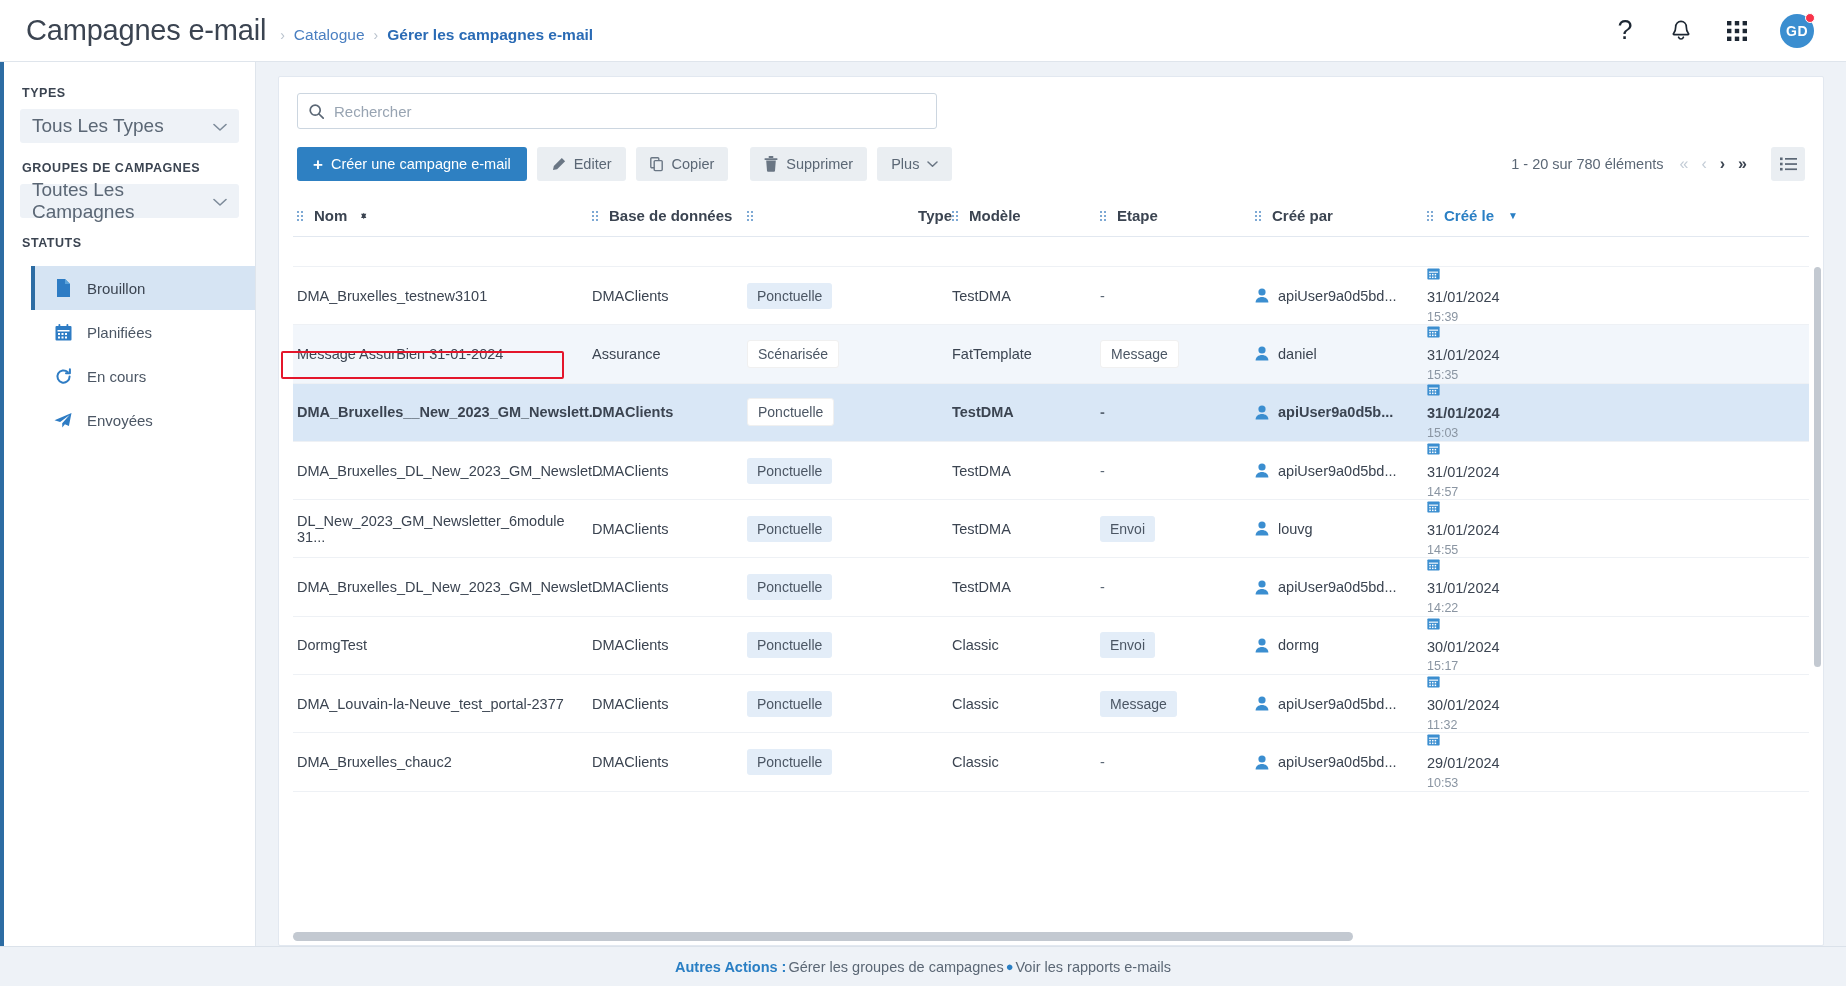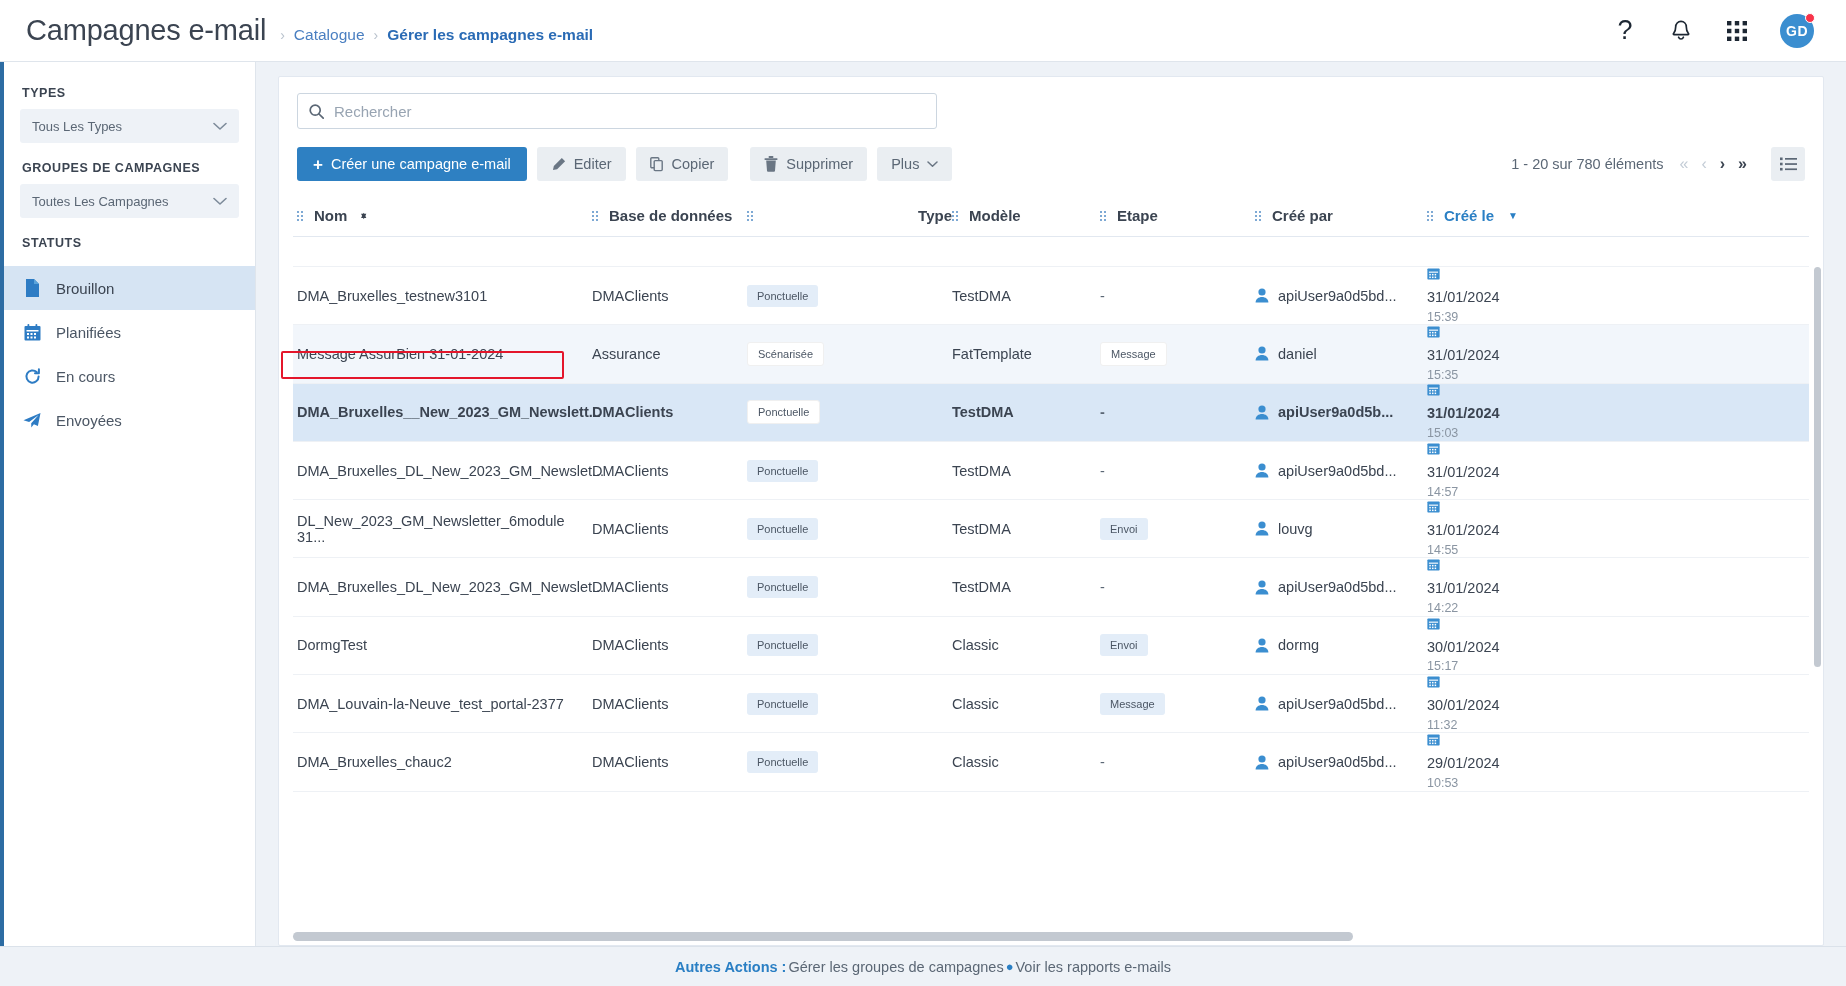--- a/index.html
+++ b/index.html
@@ -77,25 +77,25 @@
     font-size: 12.5px; font-weight: 700; letter-spacing: .55px;
     color: #3b4451; padding: 0 18px; margin: 6px 0 9px 0;
     text-transform: uppercase;
   }
   .side-select {
     margin: 0 16px 18px 16px;
     background: #eef2f7;
     height: 34px; border-radius: 3px;
     display: flex; align-items: center; justify-content: space-between;
     padding: 0 12px; cursor: pointer;
-    font-size: 13px; color: #5b6775;
+    font-size: 19px; color: #5b6775;
   }
   .side-select .chev { color: #7d8b9a; }
   .statuts-head { margin-top: 4px; margin-bottom: 12px; }
-  .status-list { margin-top: 16px; }
+  .status-list { margin-top: 16px; padding-left: 31px; }
   .status-item {
     display: flex; align-items: center; gap: 14px;
     height: 44px; padding: 0 18px;
     font-size: 15px; color: #4b5664; cursor: pointer;
     border-left: 4px solid transparent;
     margin-left: -4px;
   }
   .status-item .si-icon { width: 20px; display: flex; justify-content: center; color: #2e7cc4; }
   .status-item.active {
     background: #d6e4f3;
@@ -181,21 +181,21 @@
   .c-nom    { width: 295px; flex: 0 0 295px; }
   .c-bdd    { width: 155px; flex: 0 0 155px; }
   .c-type   { width: 205px; flex: 0 0 205px; justify-content: space-between; }
   .c-modele { width: 148px; flex: 0 0 148px; }
   .c-etape  { width: 155px; flex: 0 0 155px; }
   .c-cree   { width: 172px; flex: 0 0 172px; }
   .c-date   { width: 140px; flex: 0 0 140px; }
 
   .tag {
     display: inline-block; background: #e3edf8; color: #4b5664;
-    border-radius: 3px; padding: 5px 10px; font-size: 11px; font-weight: 400;
+    border-radius: 3px; padding: 5px 10px; font-size: 14px; font-weight: 400;
   }
   .tag.white { background: #ffffff; border: 1px solid #f0f0f0; }
   .dash { color: #5b6775; }
   .usercell { display: flex; align-items: center; gap: 9px; }
   .usercell .u-icon { color: #3b8ed0; display: flex; }
   .datecell { display: flex; align-items: flex-start; gap: 8px; flex-direction: column; }
   .datecell .d-icon { color: #3b8ed0; display: flex; margin-top: 1px; }
   .datecell .d-text { line-height: 1.3; }
   .datecell .d-time { font-size: 12.5px; color: #8a95a2; font-weight: 400; }
 

